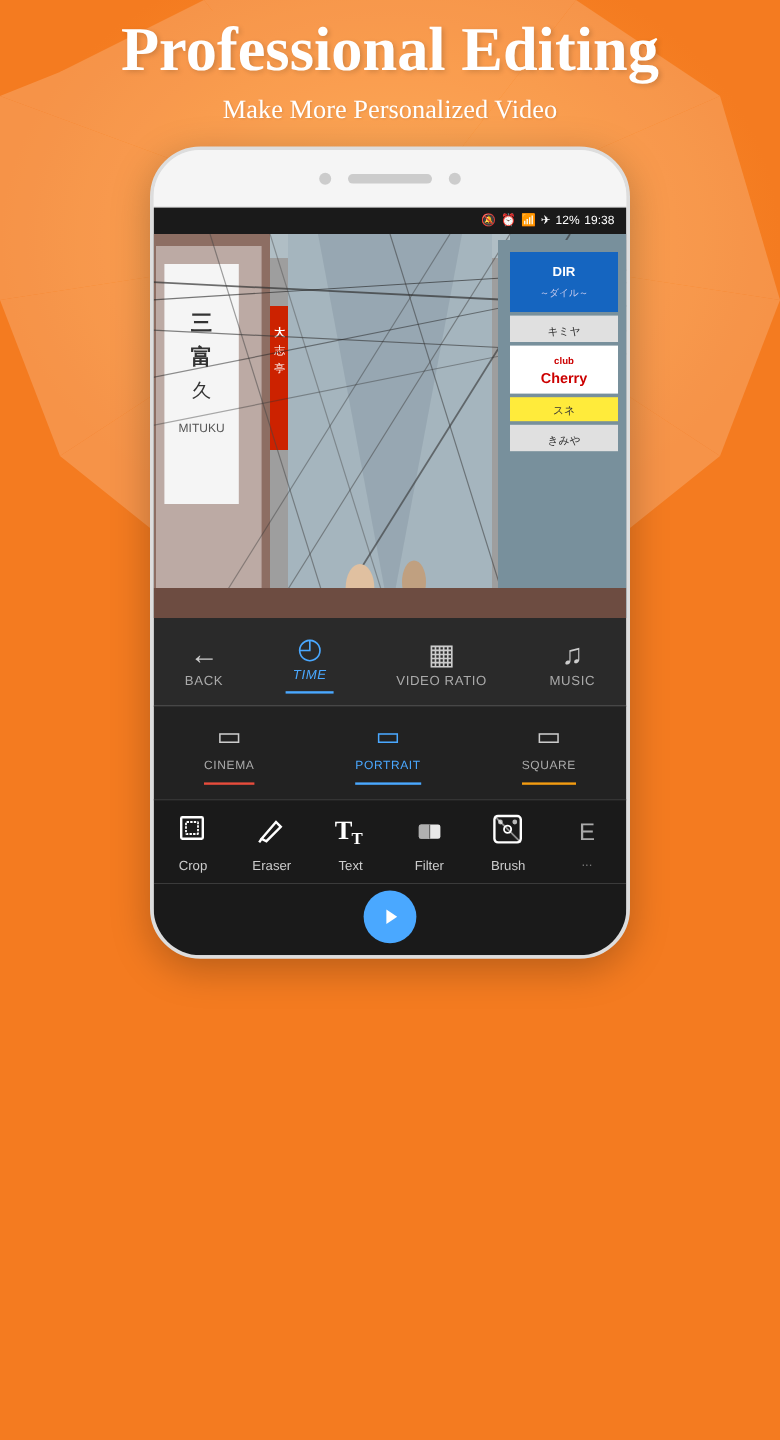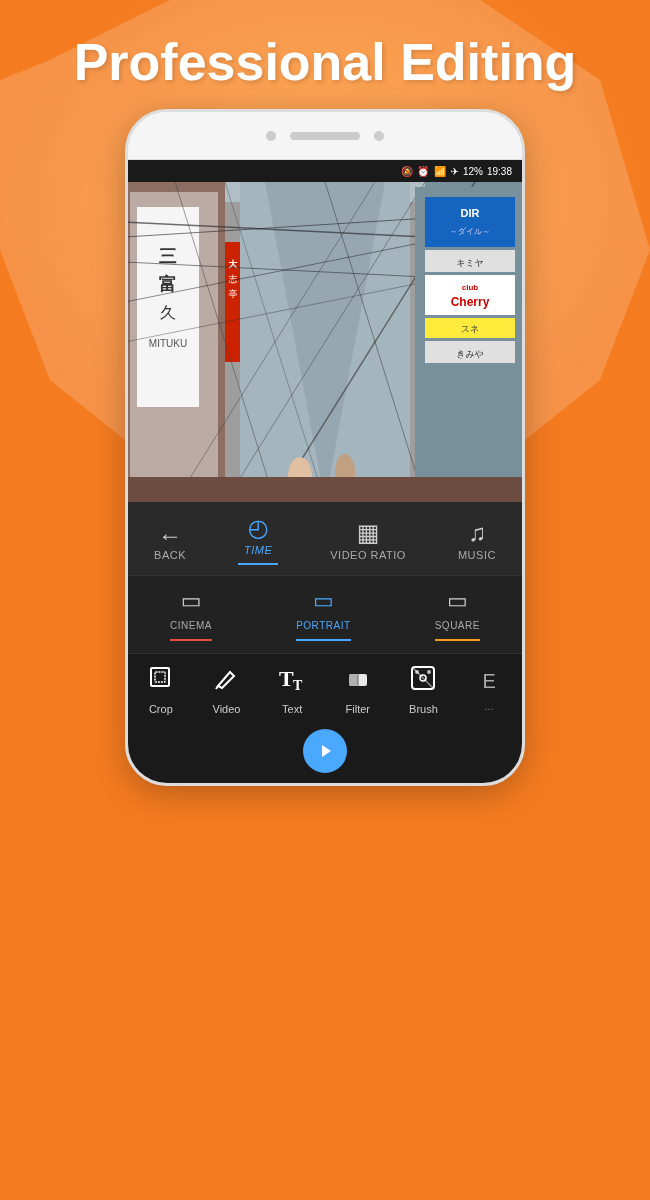--- a/index.html
+++ b/index.html
@@ -24,21 +24,22 @@
     .sunburst svg {
       width: 100%;
       height: 100%;
     }
 
     
     .header-section {
       position: relative;
       z-index: 2;
       text-align: center;
-      padding-top: 34px;
+      padding-top: 13px;
+      font-family: Liberation Serif, serif;
     }
     .header-title {
       font-size: 52px;
       font-weight: 900;
       color: #fff;
       text-shadow: 2px 2px 4px rgba(0,0,0,0.15);
       line-height: 1.1;
     }
     .header-subtitle {
       font-size: 22px;
@@ -276,20 +277,21 @@
       <polygon points="325,200 200,0 0,80"></polygon>
       <polygon points="325,200 340,0 480,0"></polygon>
       <polygon points="325,200 170,0 340,0"></polygon>
       <polygon points="325,200 50,60 170,0"></polygon>
     </g>
   </svg>
 </div>
 
 <div class="header-section">
   <div class="header-title">Professional Editing</div>
+  <div class="header-subtitle">Make More Personalized Video</div>
 </div>
 
 <div class="phone-wrapper">
   <div class="phone">
 
     <div class="phone-top">
       <div class="phone-camera"></div>
       <div class="phone-speaker"></div>
       <div class="phone-sensor"></div>
     </div>
@@ -432,21 +434,21 @@
           <div class="edit-label">Crop</div>
         </div>
 
         <div class="edit-item">
           <div class="edit-icon">
             <svg width="28" height="28" viewBox="0 0 28 28" xmlns="http://www.w3.org/2000/svg">
               <path d="M6 22 L18 8 L22 12 L10 24 Z" fill="none" stroke="white" stroke-width="2"></path>
               <line x1="6" y1="22" x2="4" y2="25" stroke="white" stroke-width="2"></line>
             </svg>
           </div>
-          <div class="edit-label">Video</div>
+          <div class="edit-label">Eraser</div>
         </div>
 
         <div class="edit-item">
           <div class="edit-icon">
             <svg width="30" height="28" viewBox="0 0 30 28" xmlns="http://www.w3.org/2000/svg">
               <text x="2" y="22" font-size="22" fill="white" font-weight="bold" font-family="serif">T</text>
               <text x="16" y="26" font-size="14" fill="white" font-weight="bold" font-family="serif">T</text>
             </svg>
           </div>
           <div class="edit-label">Text</div>

